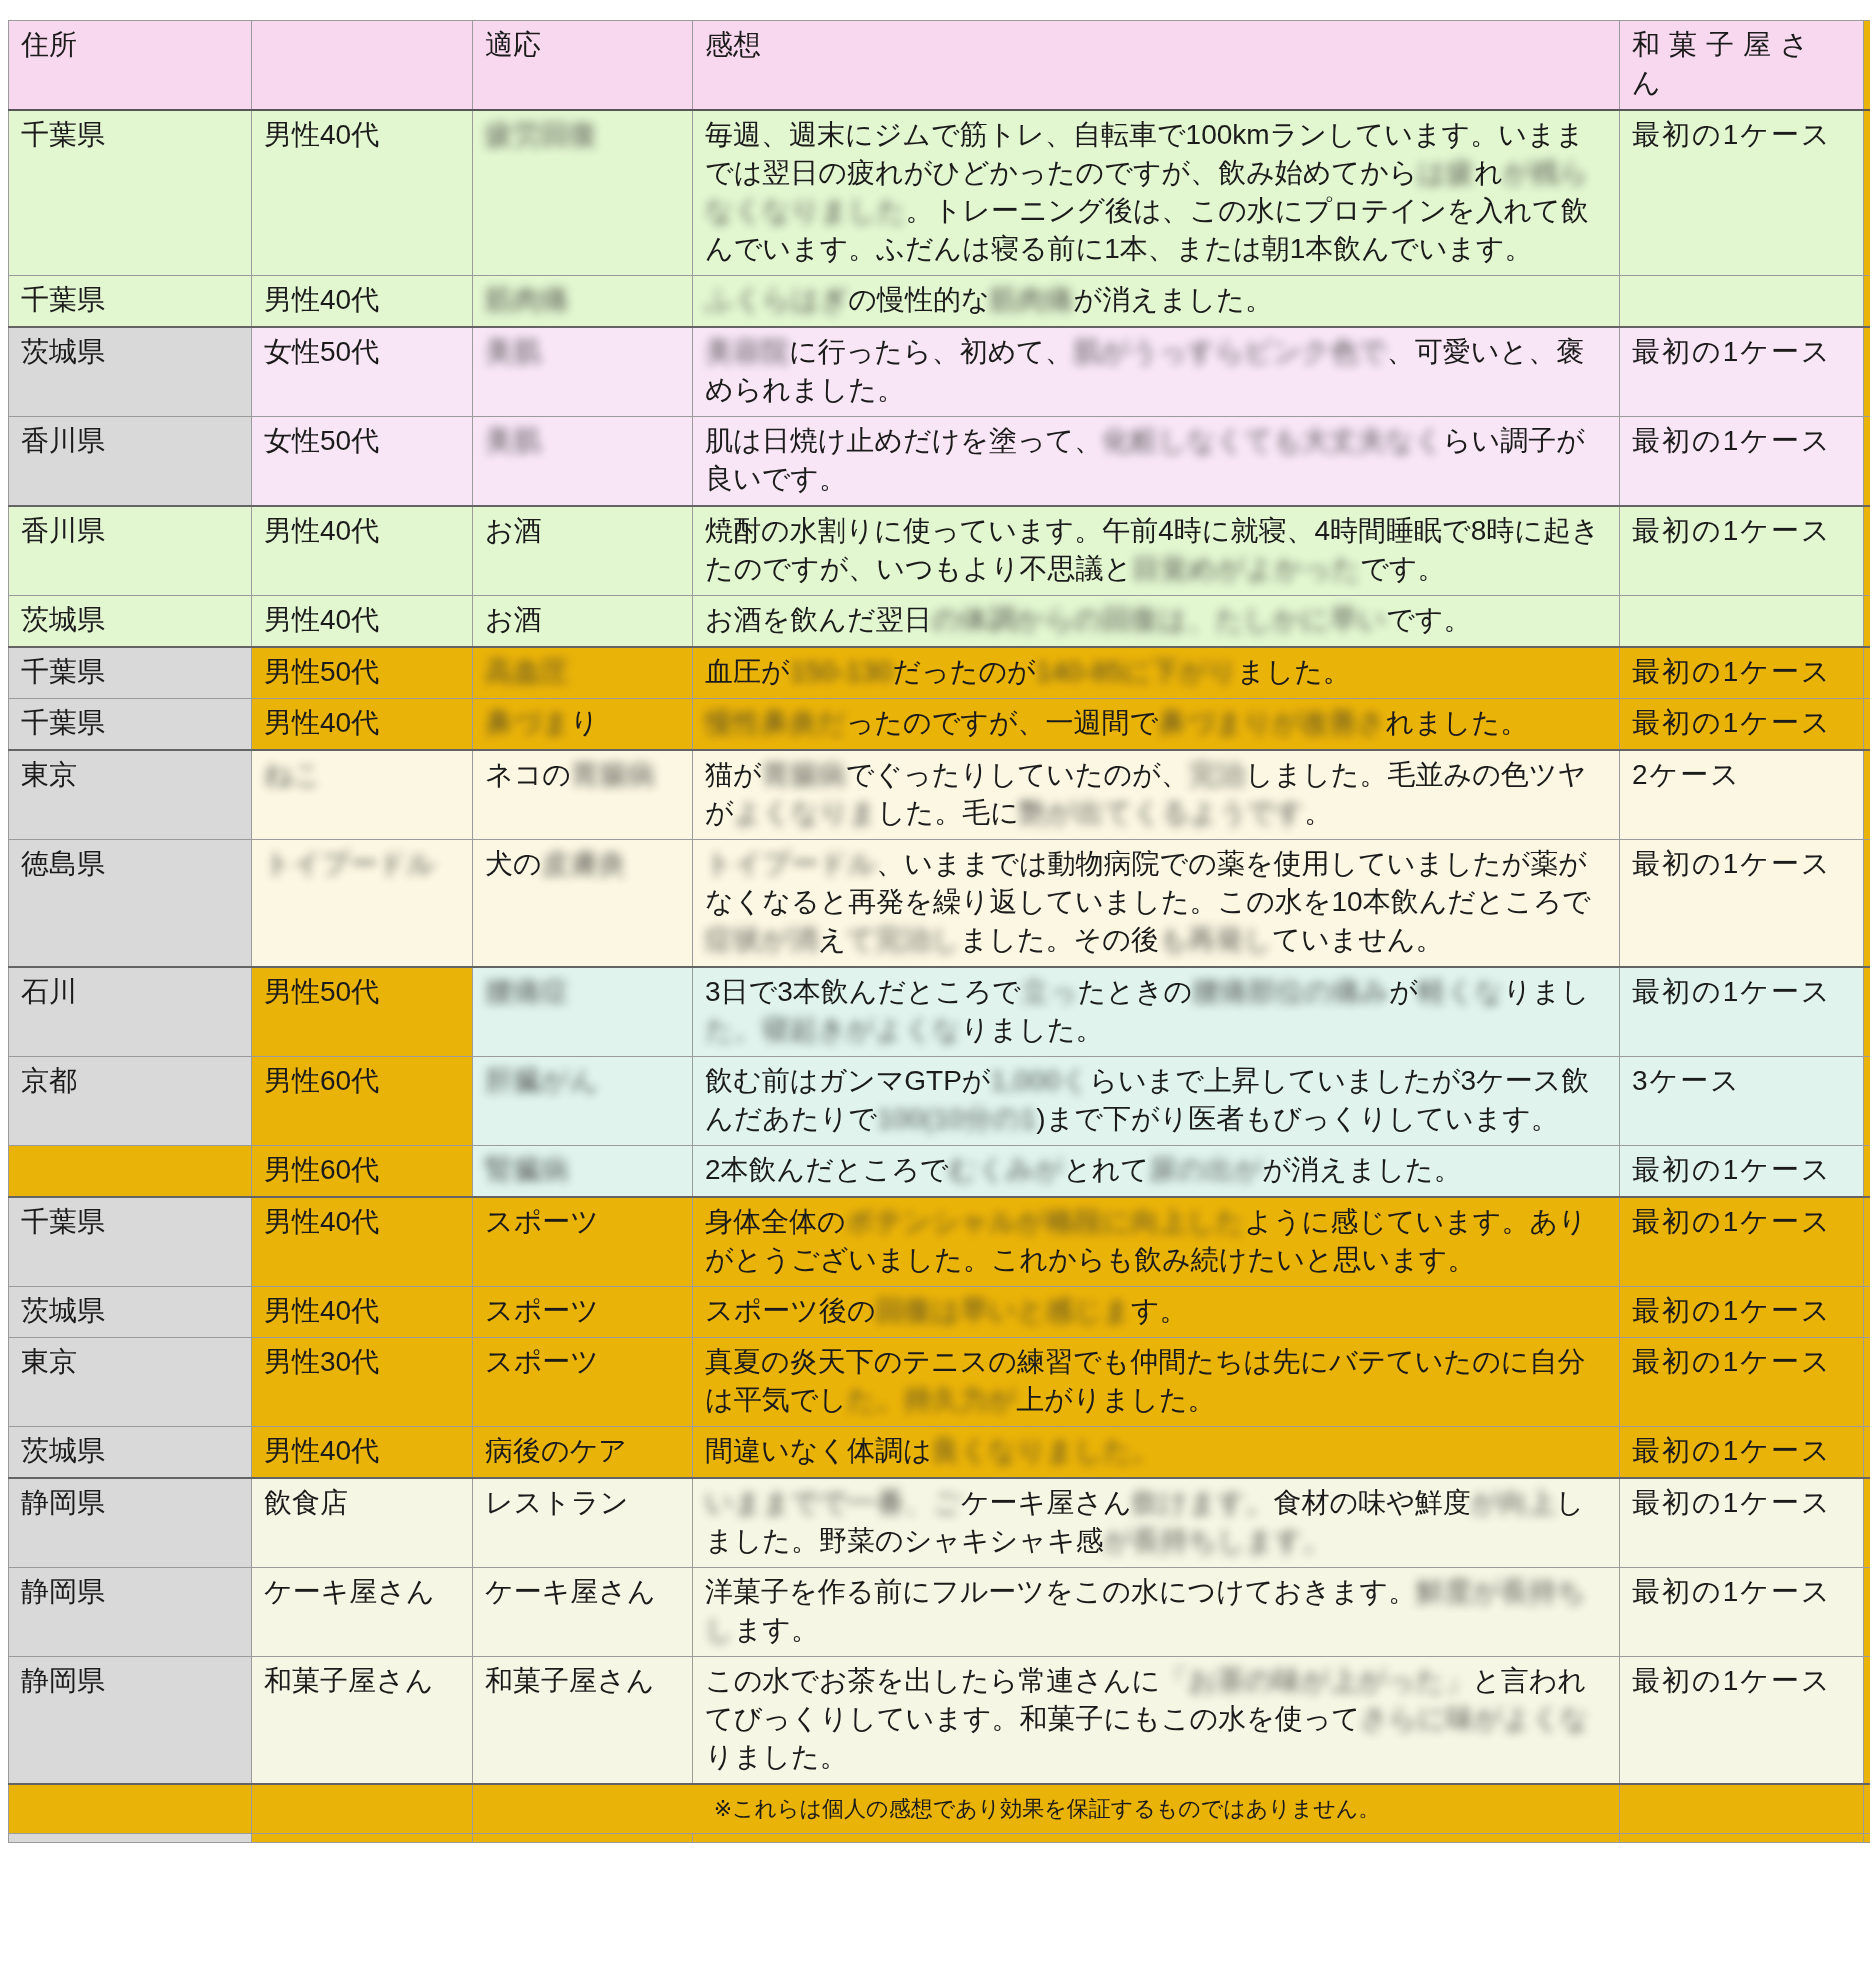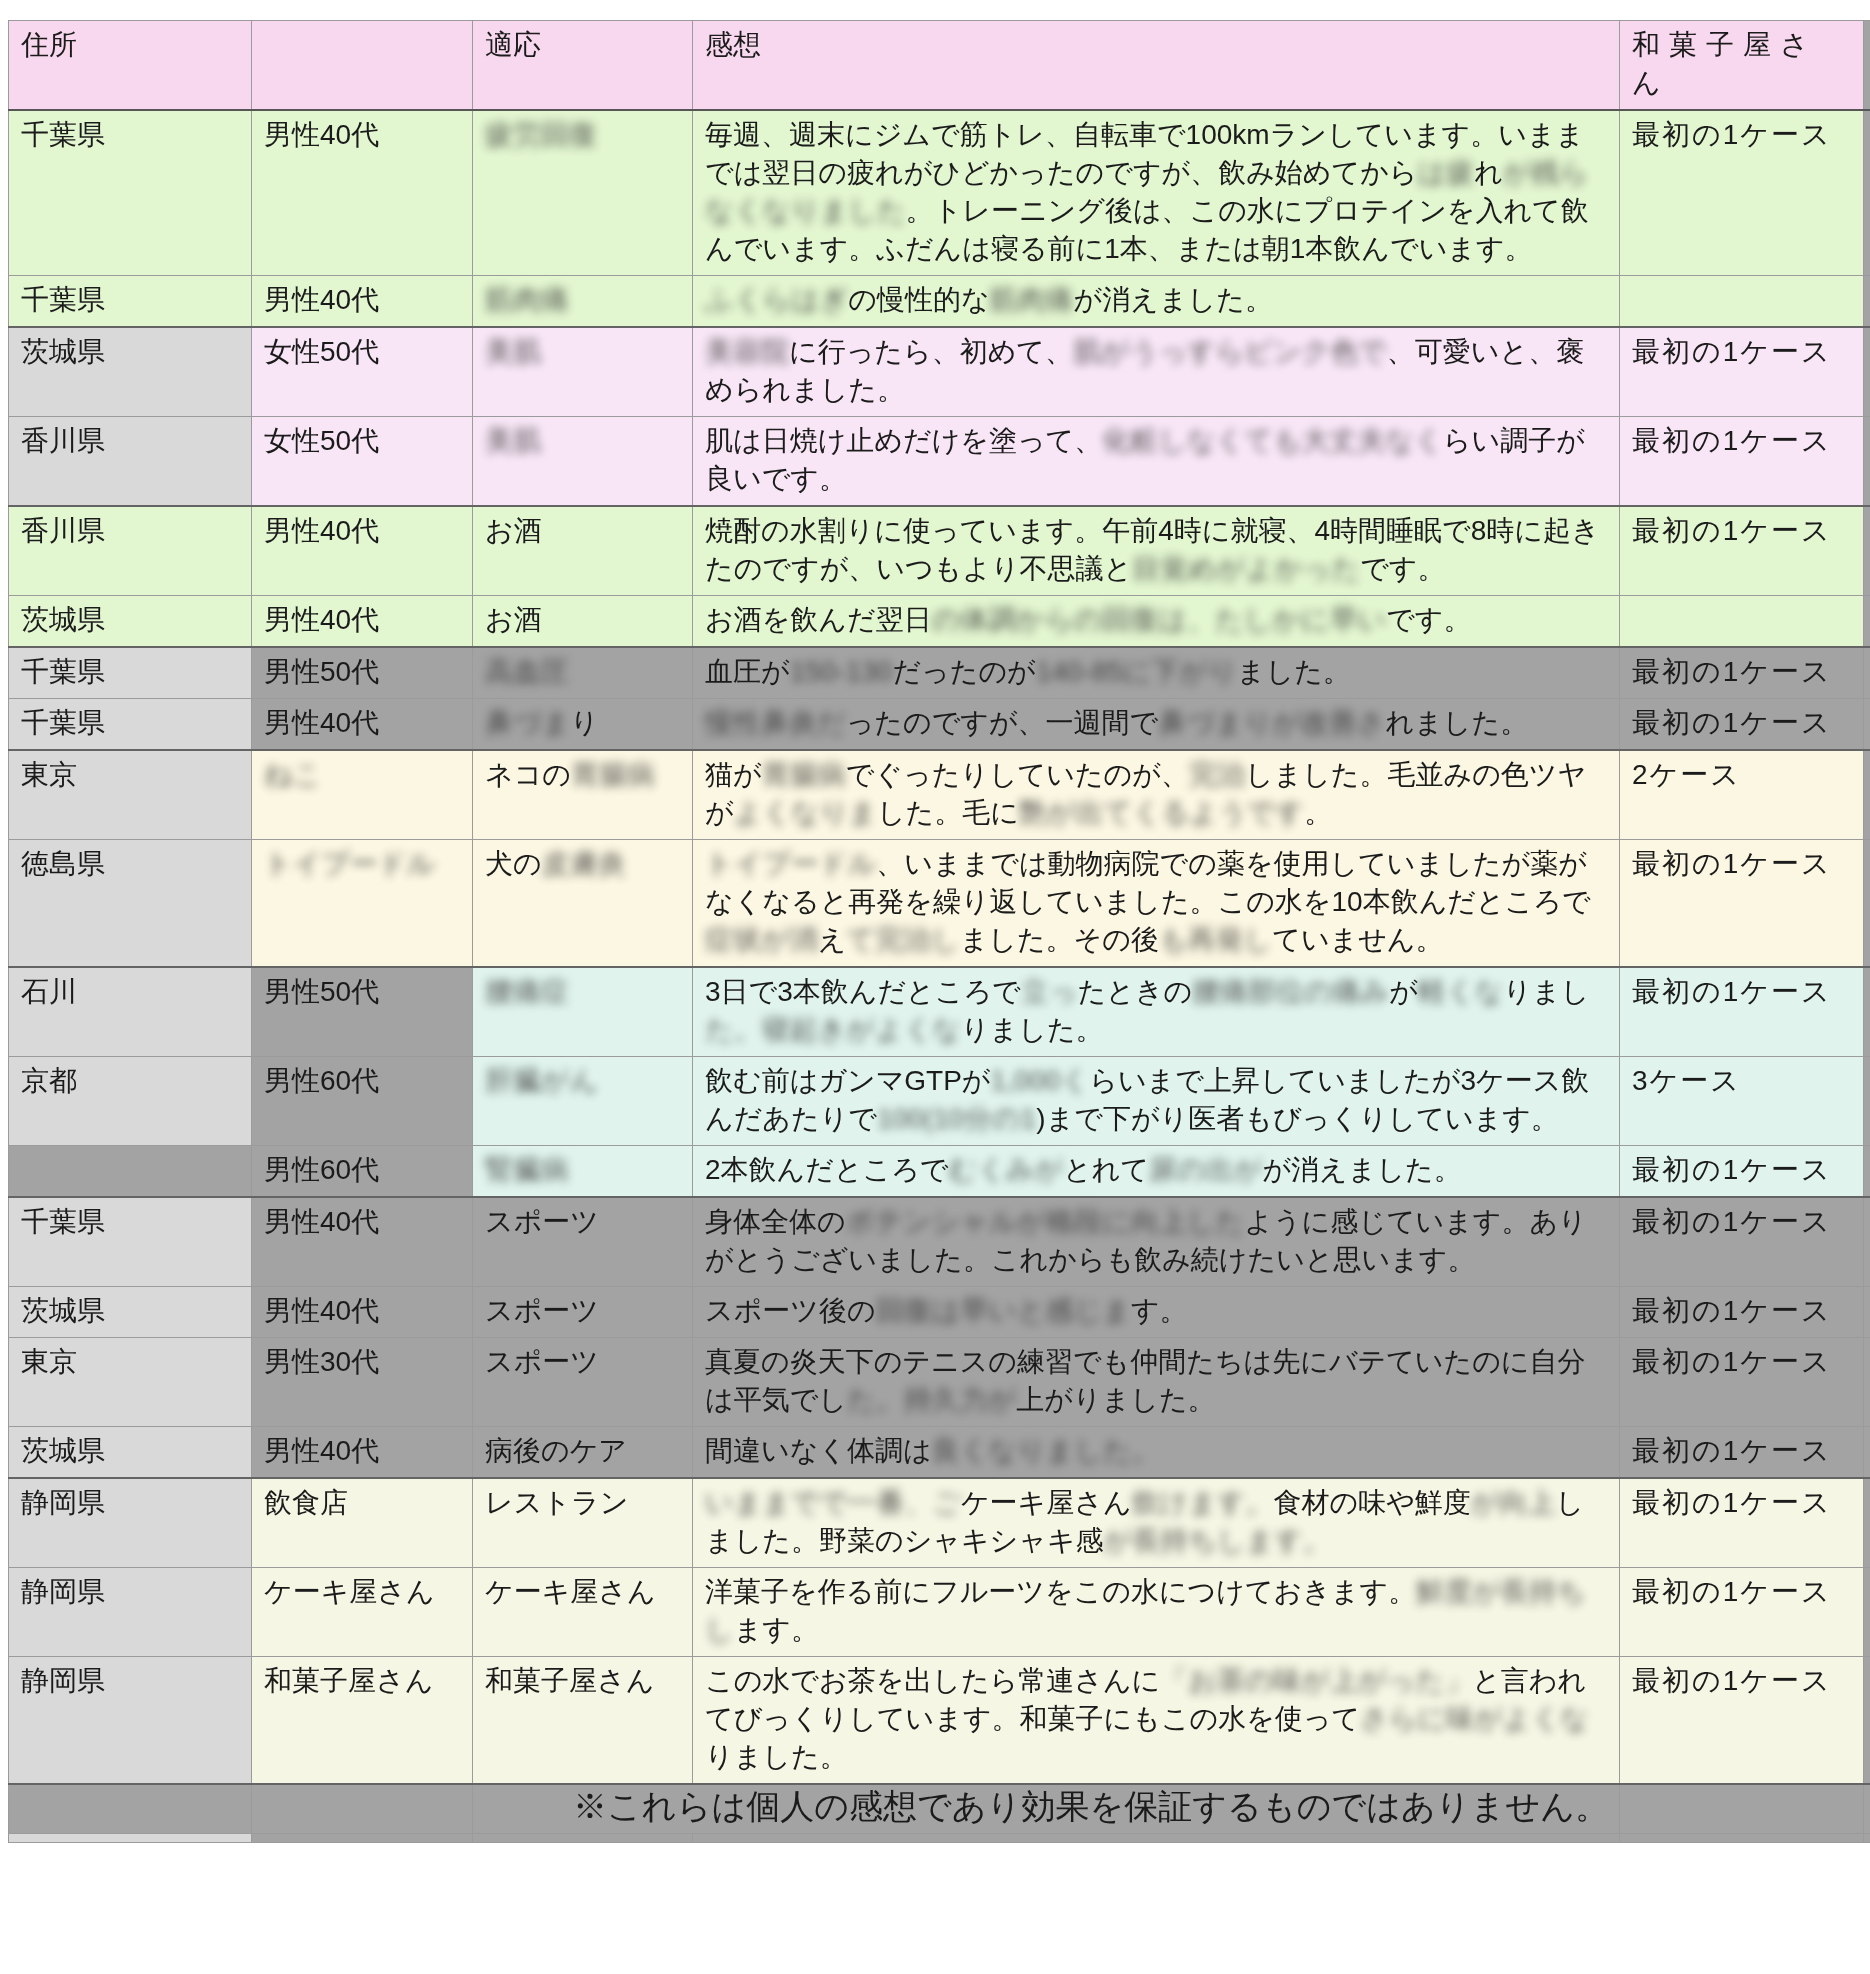--- a/index.html
+++ b/index.html
@@ -38,37 +38,36 @@
     line-height: 38px;
     font-weight: 400;
     overflow: hidden;
     word-break: break-all;
   }
   thead th { background: var(--c-header, #f8d8ee); border-bottom: 2px solid #565656; }
   th.eff-h { letter-spacing: 9px; }
   td.eff   { letter-spacing: 2px; }
   .bg-green { background: var(--c-green, #e2f6d0); }
   .bg-pink  { background: var(--c-pink, #f8e6f6); margin-left: 12px; }
-  .bg-white { background: #a3a3a3; }
+  .bg-white { background: #eab308; }
   .bg-cream { background: var(--c-cream, #fbf7e2); }
   .bg-cyan  { background: var(--c-cyan, #e0f4ed); margin-top: 16px; }
   .bg-ivory { background: var(--c-ivory, #f6f6e4); }
   .bg-gray  { background: var(--c-gray, #d9d9d9); }
   tr.group-start td { border-top: 2px solid var(--c-border_dark, #646464); }
   .blur {
     filter: blur(5px);
     opacity: 0.82;
     color: #2e2e2e;
   }
   td.note-cell {
-    text-align: right;
-    font-size: 34px;
+    text-align: center;
+    font-size: 22px;
     line-height: 34px;
     padding-top: 7px;
-    font-family: Liberation Mono, monospace;
   }
   tr.partial-row td { height: 8px; padding: 0; }
 </style>
 </head>
 <body>
 
 <div class="wrap">
   <table>
     <colgroup>
       <col class="c-addr">

